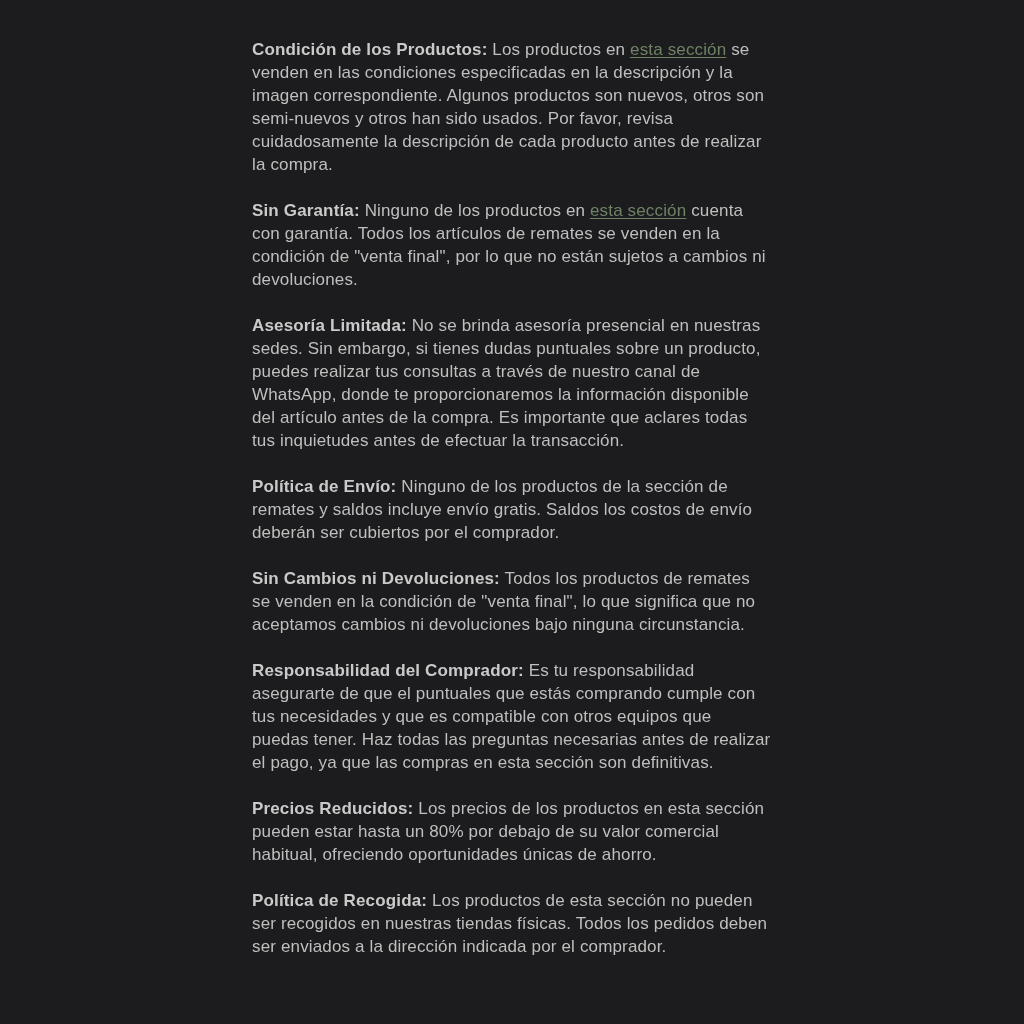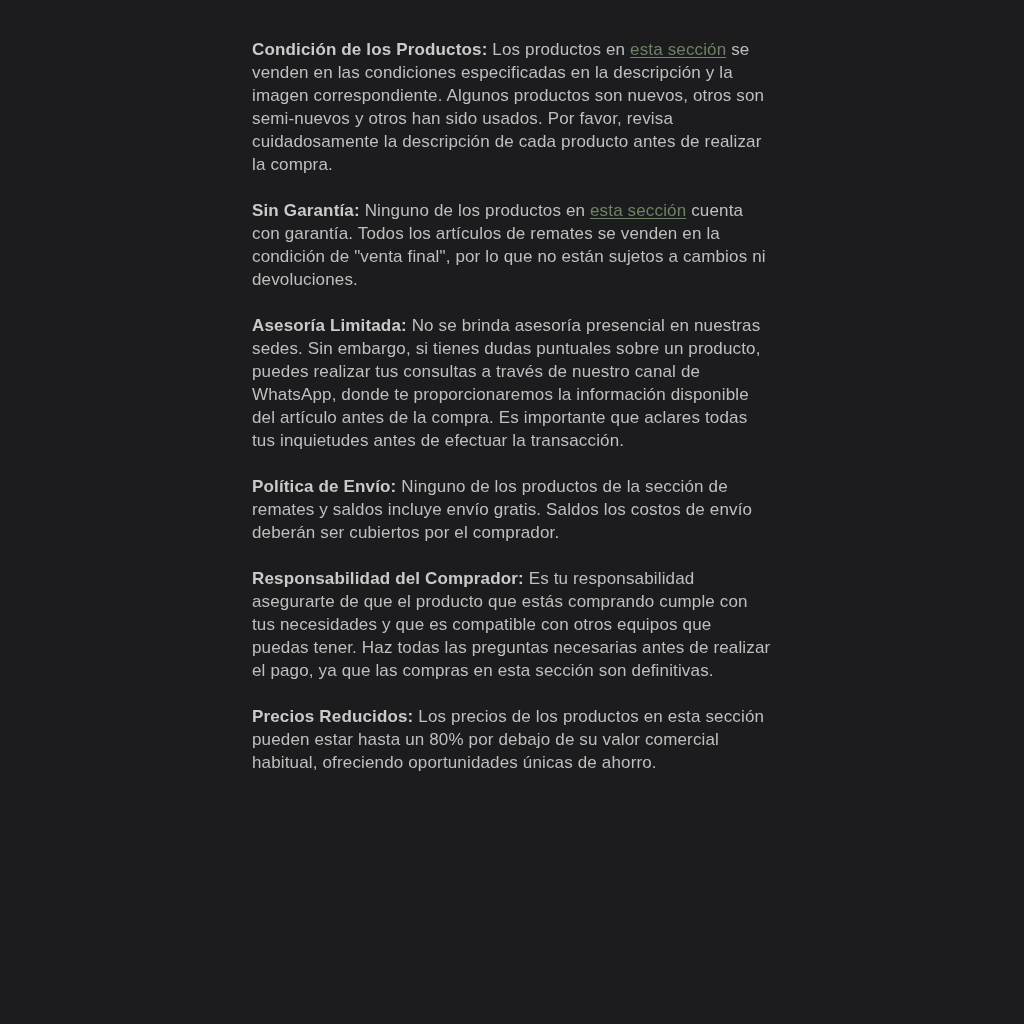--- a/index.html
+++ b/index.html
@@ -75,18 +75,20 @@
 <div class="page">
 
 
   <div class="content-section">
     <div class="col">
 
     <p class="para"><strong>Condición de los Productos:</strong><span> Los productos en </span><a class="inline-link" href="#">esta sección</a><span> se venden en las condiciones especificadas en la descripción y la imagen correspondiente. Algunos productos son nuevos, otros son semi-nuevos y otros han sido usados. Por favor, revisa cuidadosamente la descripción de cada producto antes de realizar la compra.</span></p>
         <p class="para"><strong>Sin Garantía:</strong><span> Ninguno de los productos en </span><a class="inline-link" href="#">esta sección</a><span> cuenta con garantía. Todos los artículos de remates se venden en la condición de "venta final", por lo que no están sujetos a cambios ni devoluciones.</span></p>
         <p class="para"><strong>Asesoría Limitada:</strong><span> No se brinda asesoría presencial en nuestras sedes. Sin embargo, si tienes dudas puntuales sobre un producto, puedes realizar tus consultas a través de nuestro canal de WhatsApp, donde te proporcionaremos la información disponible del artículo antes de la compra. Es importante que aclares todas tus inquietudes antes de efectuar la transacción.</span></p>
         <p class="para"><strong>Política de Envío:</strong><span> Ninguno de los productos de la sección de remates y saldos incluye envío gratis. Saldos los costos de envío deberán ser cubiertos por el comprador.</span></p>
-        <p class="para"><strong>Responsabilidad del Comprador:</strong><span> Es tu responsabilidad asegurarte de que el producto que estás comprando cumple con tus necesidades y que es compatible con otros equipos que puedas tener. Haz todas las preguntas necesarias antes de realizar el pago, ya que las compras en esta sección son definitivas.</span></p>
+        <p class="para"><strong>Sin Cambios ni Devoluciones:</strong><span> Todos los productos de remates se venden en la condición de "venta final", lo que significa que no aceptamos cambios ni devoluciones bajo ninguna circunstancia.</span></p>
+        <p class="para"><strong>Responsabilidad del Comprador:</strong><span> Es tu responsabilidad asegurarte de que el puntuales que estás comprando cumple con tus necesidades y que es compatible con otros equipos que puedas tener. Haz todas las preguntas necesarias antes de realizar el pago, ya que las compras en esta sección son definitivas.</span></p>
         <p class="para"><strong>Precios Reducidos:</strong><span> Los precios de los productos en esta sección pueden estar hasta un 80% por debajo de su valor comercial habitual, ofreciendo oportunidades únicas de ahorro.</span></p>
+        <p class="para"><strong>Política de Recogida:</strong><span> Los productos de esta sección no pueden ser recogidos en nuestras tiendas físicas. Todos los pedidos deben ser enviados a la dirección indicada por el comprador.</span></p>
       </div>
   </div>
 
 </div>
 
 </body></html>

